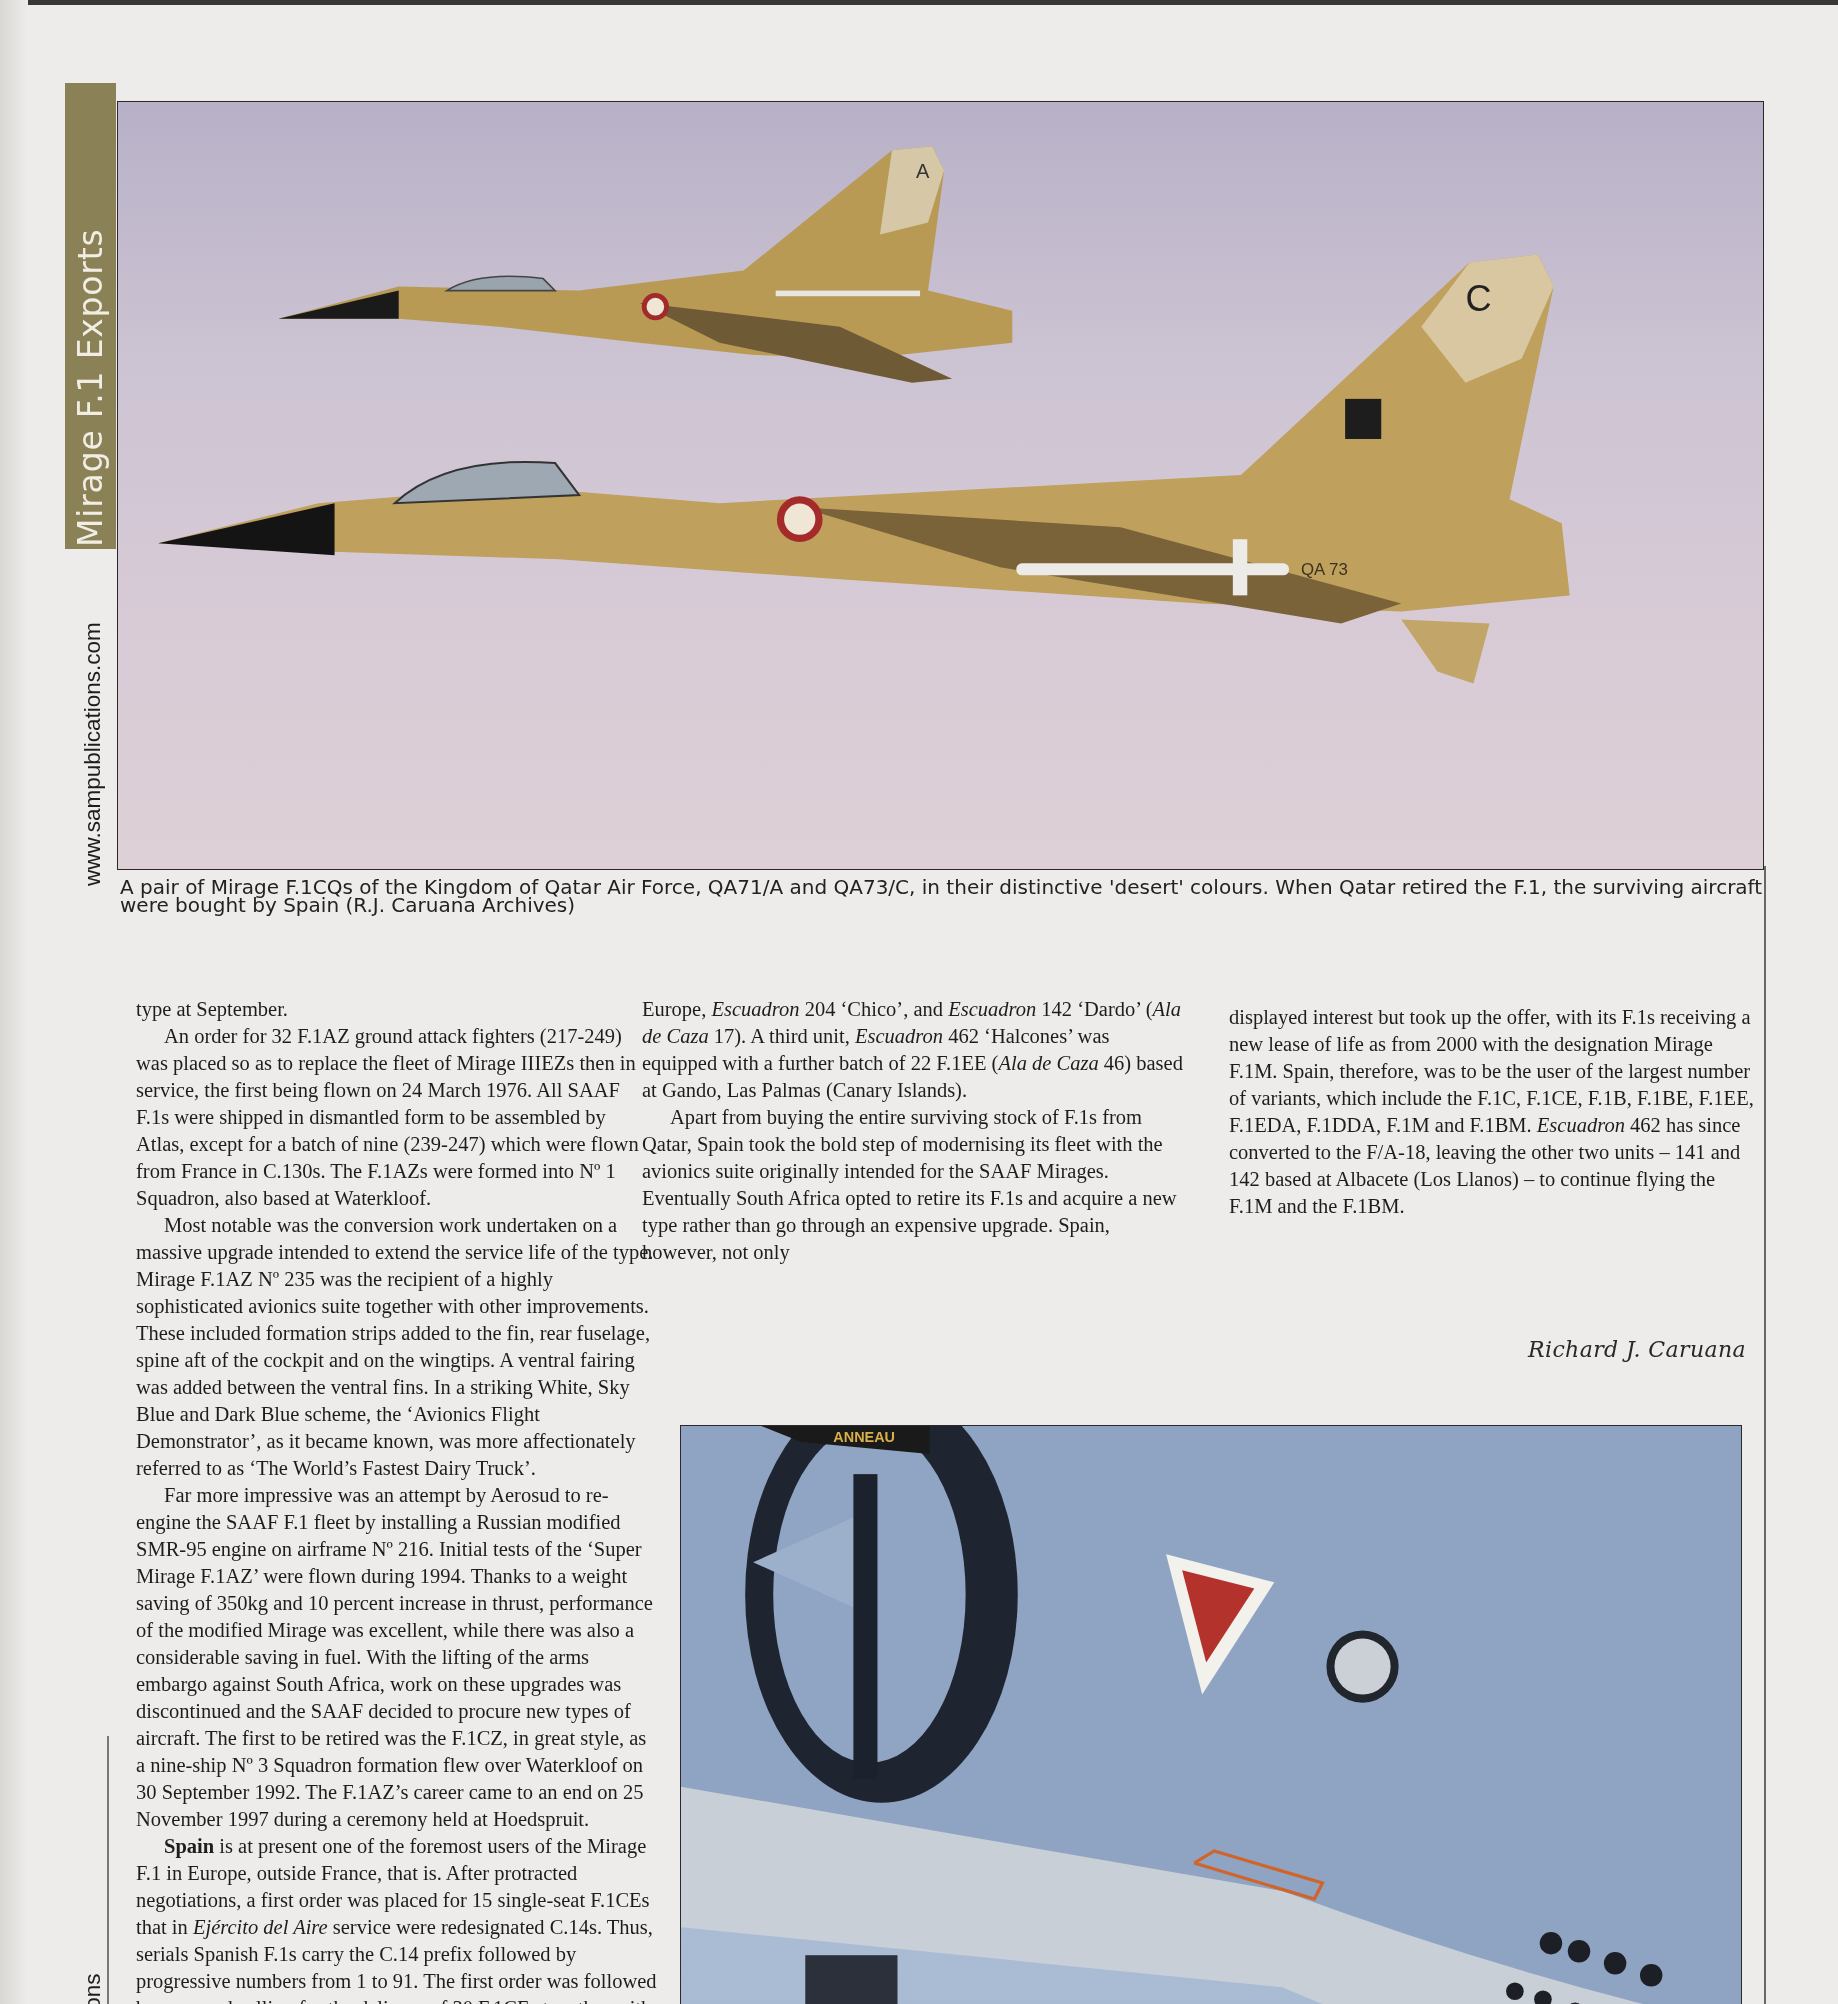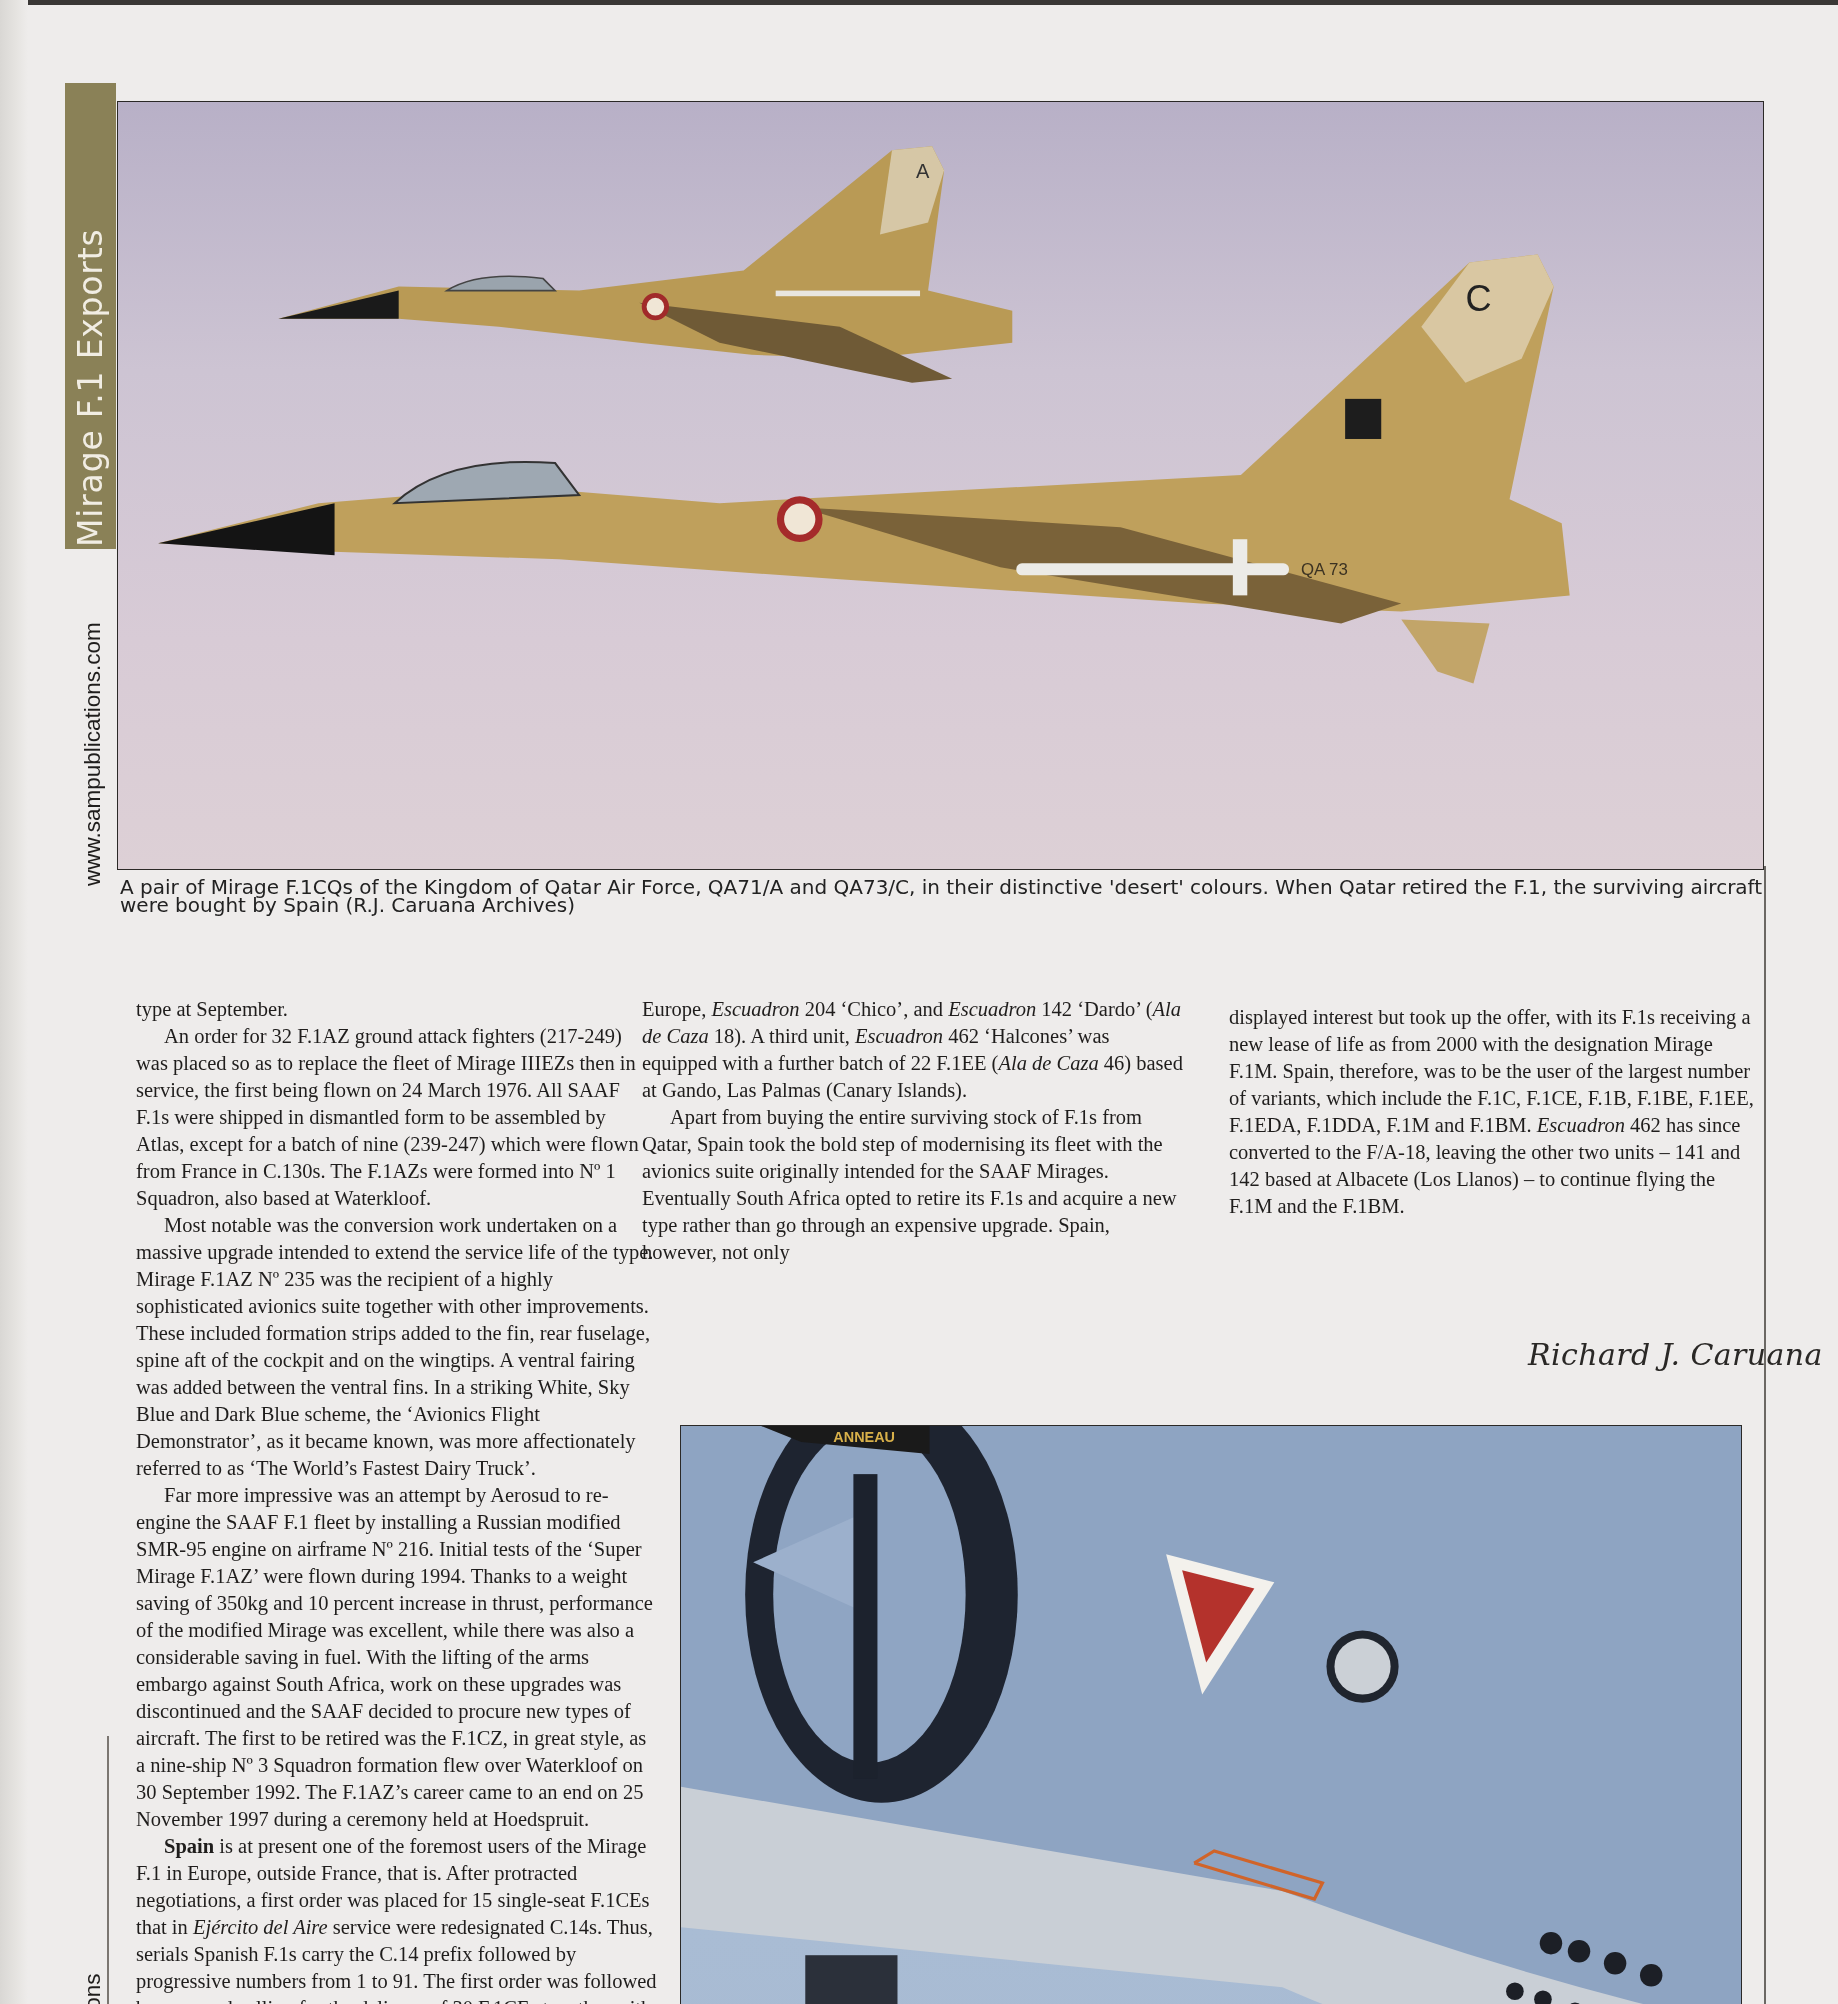--- a/index.html
+++ b/index.html
@@ -50,21 +50,21 @@
   .col p { margin: 0; text-indent: 28px; }
   .col p.no-indent { text-indent: 0; }
   .col-1 { left: 136px; top: 996px; width: 521px; }
   .col-2 { left: 642px; top: 996px; width: 541px; }
   .col-3 { left: 1229px; top: 996px; width: 525px; margin-top: 8px; }
   .col em { }
   .col b { font-weight: bold; }
 
   .signature {
     position: absolute; left: 1528px; top: 1337px; font-family: "DejaVu Serif", serif;
-    font-style: italic; font-size: 30px; color: #2a2826; letter-spacing: 0.4px;
+    font-style: italic; font-size: 22px; color: #2a2826; letter-spacing: 0.4px;
   }
 
   
   .photo-bottom {
     position: absolute; left: 680px; top: 1425px; width: 1060px; height: 1048px;
     border: 1.6px solid #2b2927; overflow: hidden;
     background: linear-gradient(180deg, #adc0d8 0%, #a8bbd3 60%, #c8ccd2 72%, #dadbdc 85%, #202634 100%);
   }
   .photo-bottom svg { position: absolute; left: 0; top: 0; }
 </style>
@@ -118,21 +118,21 @@
 
 <div class="col col-1">
   <p class="no-indent">type at September.</p>
   <p>An order for 32 F.1AZ ground attack fighters (217-249) was placed so as to replace the fleet of Mirage IIIEZs then in service, the first being flown on 24 March 1976. All SAAF F.1s were shipped in dismantled form to be assembled by Atlas, except for a batch of nine (239-247) which were flown from France in C.130s. The F.1AZs  were formed into Nº 1 Squadron, also based at Waterkloof.</p>
   <p>Most notable was the conversion work undertaken on a massive upgrade intended to extend the service life of the type. Mirage F.1AZ Nº 235 was the recipient of a highly sophisticated avionics suite together with other improvements. These included formation strips added to the fin, rear fuselage, spine aft of the cockpit and on the wingtips. A ventral fairing was added between the ventral fins. In a striking White, Sky Blue and Dark Blue scheme, the ‘Avionics Flight Demonstrator’, as it became known, was more affectionately referred to as ‘The World’s Fastest Dairy Truck’.</p>
   <p>Far more impressive was an attempt by Aerosud to re-engine the SAAF F.1 fleet by installing a Russian modified SMR-95 engine on airframe Nº 216. Initial tests of the ‘Super Mirage F.1AZ’ were flown during 1994. Thanks to a weight saving of 350kg and 10 percent increase in thrust, performance of the modified Mirage was excellent, while there was also a considerable saving in fuel. With the lifting of the arms embargo against South Africa, work on these upgrades was discontinued and the SAAF decided to procure new types of aircraft. The first to be retired was the F.1CZ, in great style, as a nine-ship Nº 3 Squadron formation flew over Waterkloof on 30 September 1992. The F.1AZ’s career came to an end on 25 November 1997 during a ceremony held at Hoedspruit.</p>
   <p><b>Spain</b><span> is at present one of the foremost users of the Mirage F.1 in Europe, outside France, that is. After protracted negotiations, a first order was placed for 15 single-seat F.1CEs that in </span><em>Ejército del Aire</em><span> service were redesignated C.14s. Thus, serials Spanish F.1s carry the C.14 prefix followed by progressive numbers from 1 to 91. The first order was followed by a second calling for the delivery of 30 F.1CEs together with six two-seat F.1BEs. Two units were formed on the new type at Albacete Los</span></p>
 </div>
 
 <div class="col col-2">
-  <p class="no-indent"><span>Europe, </span><em>Escuadron</em><span> 204 ‘Chico’, and </span><em>Escuadron</em><span> 142 ‘Dardo’ (</span><em>Ala de Caza</em><span> 18). A third unit, </span><em>Escuadron</em><span> 462 ‘Halcones’ was equipped with a further batch of 22 F.1EE (</span><em>Ala de Caza</em><span> 46) based at Gando, Las Palmas (Canary Islands).</span></p>
+  <p class="no-indent"><span>Europe, </span><em>Escuadron</em><span> 204 ‘Chico’, and </span><em>Escuadron</em><span> 142 ‘Dardo’ (</span><em>Ala de Caza</em><span> 17). A third unit, </span><em>Escuadron</em><span> 462 ‘Halcones’ was equipped with a further batch of 22 F.1EE (</span><em>Ala de Caza</em><span> 46) based at Gando, Las Palmas (Canary Islands).</span></p>
   <p>Apart from buying the entire surviving stock of F.1s from Qatar, Spain took the bold step of modernising its fleet with the avionics suite originally intended for the SAAF Mirages. Eventually South Africa opted to retire its F.1s and acquire a new type rather than go through an expensive upgrade. Spain, however, not only</p>
 </div>
 
 <div class="col col-3">
   <p class="no-indent"><span>displayed interest but took up the offer, with its F.1s receiving a new lease of life as from 2000 with the designation Mirage F.1M. Spain, therefore, was to be the user of the largest number of variants, which include the F.1C, F.1CE, F.1B, F.1BE, F.1EE, F.1EDA, F.1DDA, F.1M and F.1BM. </span><em>Escuadron</em><span> 462 has since converted to the F/A-18, leaving the other two units – 141 and 142 based at Albacete (Los Llanos) – to continue flying the F.1M and the F.1BM.</span></p>
 </div>
 <div class="signature">Richard J. Caruana</div>
 
 <div class="photo-bottom">
   <svg width="1060" height="1048" viewBox="0 0 2644 2614">

